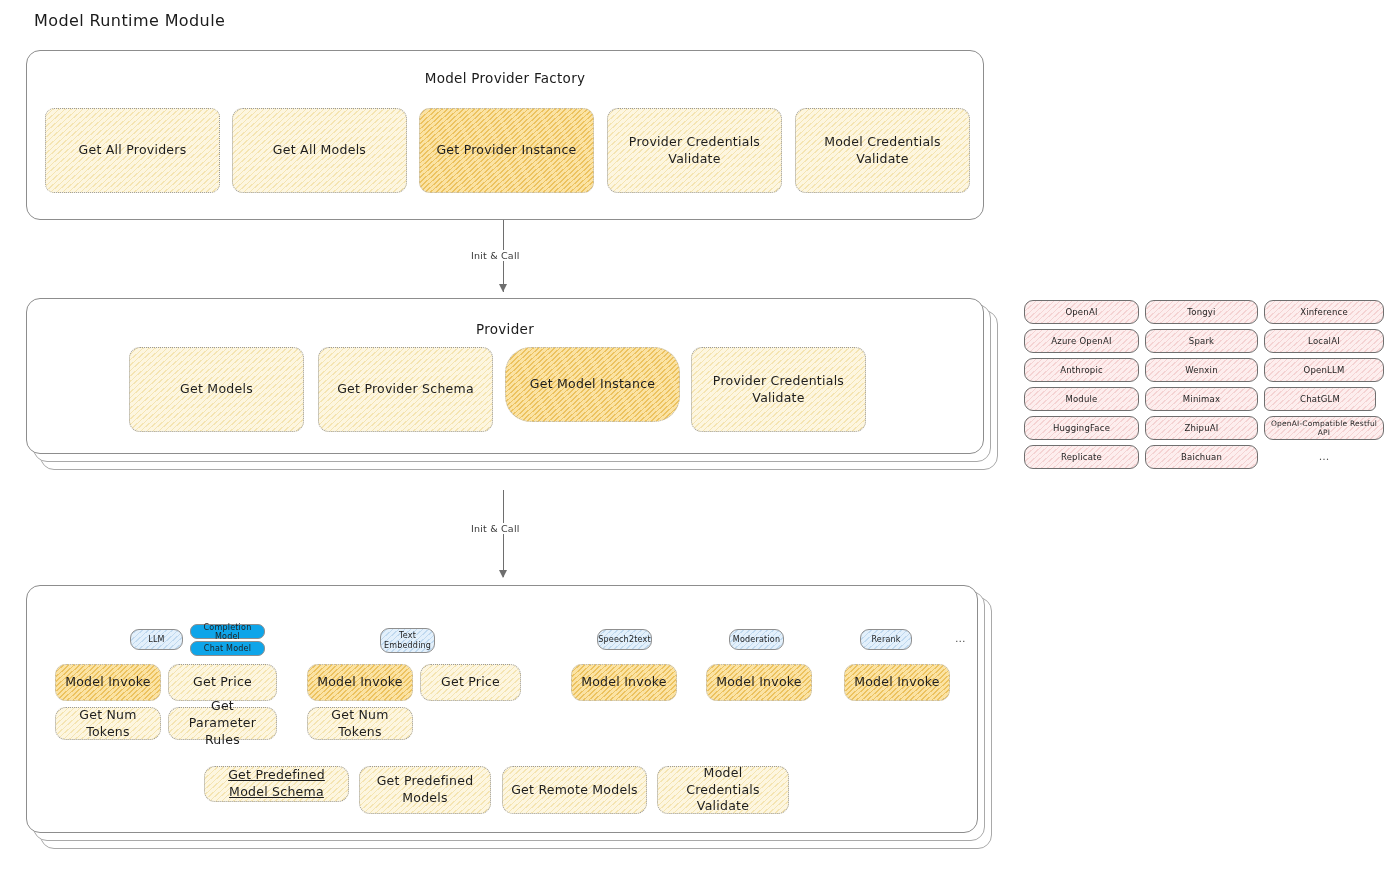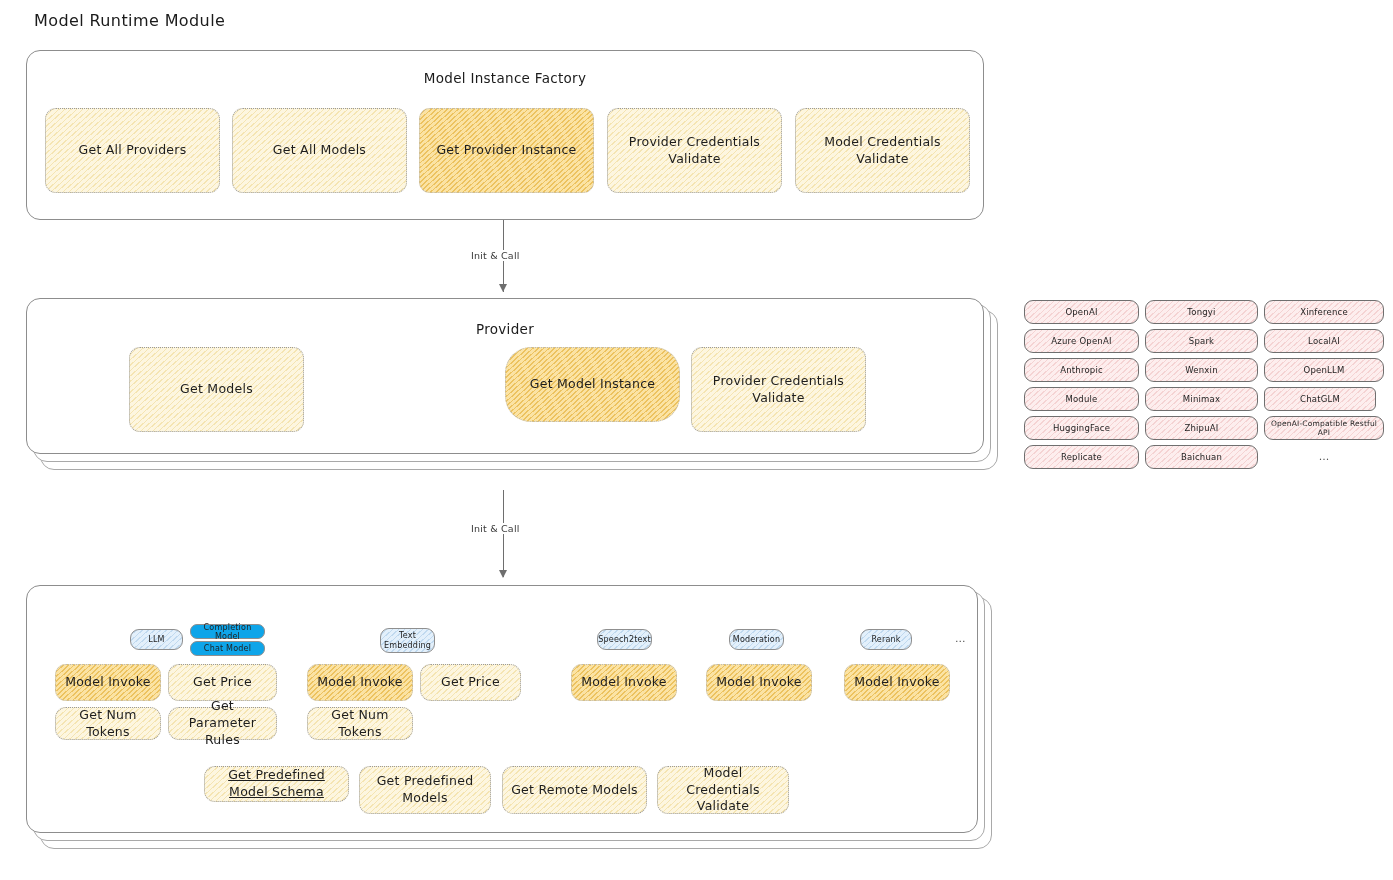--- a/index.html
+++ b/index.html
@@ -155,23 +155,23 @@
   }
 </style>
 </head>
 <body>
 
 <div id="canvas">
 
   <div id="page-title" class="hand">Model Runtime Module</div>
 
   <div class="panel" style="left:26px; top:50px; width:958px; height:170px;">
-    <div class="panel-title hand" style="top:19px;">Model Instance Factory</div>
-
-    <div class="card cream" style="left:18px; top:57px; width:175px; height:85px;">
+    <div class="panel-title hand" style="top:19px;">Model Provider Factory</div>
+
+    <div class="card cream" style="left:18px; top:57px; width:175px; height:85px;border-radius:9px;">
       <span>Get All Providers</span>
     </div>
     <div class="card cream" style="left:205px; top:57px; width:175px; height:85px;">
       <span>Get All Models</span>
     </div>
     <div class="card amber" style="left:392px; top:57px; width:175px; height:85px;">
       <span>Get Provider Instance</span>
     </div>
     <div class="card cream" style="left:580px; top:57px; width:175px; height:85px;">
       <span>Provider Credentials Validate</span>
@@ -188,20 +188,23 @@
   </div>
 
   <div class="panel-stack-layer" style="left:40px; top:310px; width:958px; height:160px;"></div>
   <div class="panel-stack-layer" style="left:33px; top:304px; width:958px; height:158px;"></div>
   <div class="panel" style="left:26px; top:298px; width:958px; height:156px; z-index:1;">
     <div class="panel-title hand" style="top:22px;">Provider</div>
 
     <div class="card cream" style="left:102px; top:48px; width:175px; height:85px;">
       <span>Get Models</span>
     </div>
+    <div class="card cream" style="left:291px; top:48px; width:175px; height:85px;">
+      <span>Get Provider Schema</span>
+    </div>
     <div class="card amber" style="left:478px; top:48px; width:175px; height:75px;border-radius:26px;">
       <span>Get Model Instance</span>
     </div>
     <div class="card cream" style="left:664px; top:48px; width:175px; height:85px;">
       <span>Provider Credentials Validate</span>
     </div>
   </div>
 
   <div style="position:absolute; left:1024px; top:300px; width:360px; height:180px;">
 

